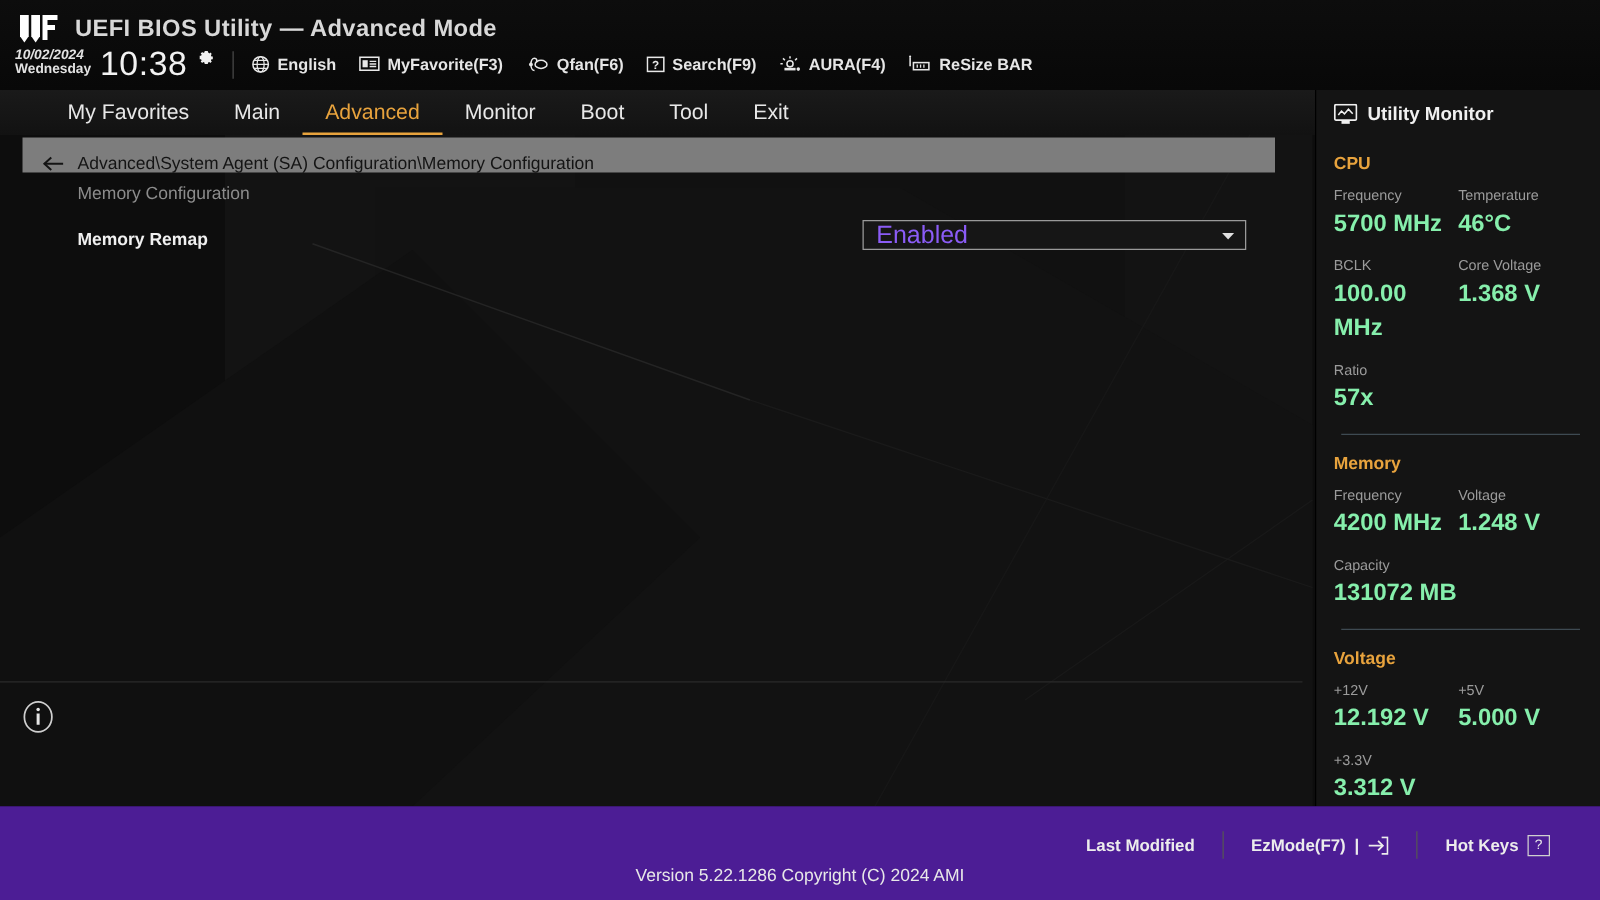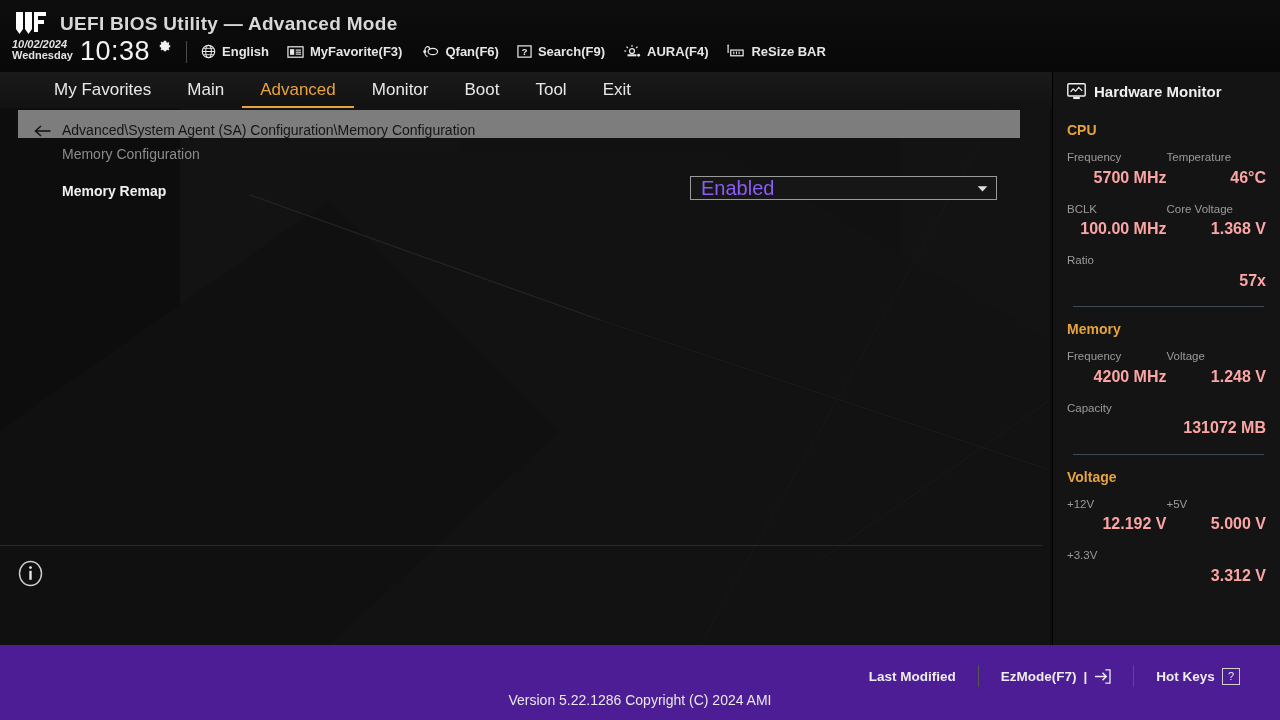--- a/index.html
+++ b/index.html
@@ -40,21 +40,21 @@
     white-space: nowrap;
   }
   .datetime { display: flex; align-items: flex-end; gap: 7px; }
   .dt-stack { display: flex; flex-direction: column; line-height: 1.05; padding-bottom: 3px; }
   .dt-date { font-size: 11px; color: #e2e2e2; font-weight: bold; font-style: italic; }
   .dt-day  { font-size: 11px; color: #e2e2e2; font-weight: bold; }
   .clock { font-size: 27px; color: #f2f2f2; font-weight: normal; line-height: 1; letter-spacing: .5px; }
   .gear-ico { width: 14px; height: 14px; margin-left: 1px; margin-bottom: 12px; }
   .vsep { width: 1px; height: 22px; background: #4a4a4a; margin: 0 14px; }
   .tool-item {
-    display: flex; align-items: center; gap: 6px;
+    display: flex; gap: 6px;
     font-size: 13px; font-weight: bold; color: #e6e6e6;
     margin-right: 18px;
   }
   .tool-item svg { display: block; }
 
   
   .navbar {
     position: absolute; left: 0; top: 72px; width: 1052px; height: 36px;
     background: linear-gradient(180deg,#1a1a1a 0%, #121212 100%);
     display: flex; align-items: center; z-index: 5;
@@ -126,21 +126,21 @@
   }
   .hw-head-txt { font-size: 15px; font-weight: bold; color: #f0f0f0; }
   .hw-group-title {
     font-size: 14px; font-weight: bold; color: #e8a33d;
     margin-top: 14px; margin-bottom: 12px;
   }
   .hw-grid { display: flex; }
   .hw-cell { width: 50%; }
   .hw-cell.full { width: 100%; }
   .hw-k { font-size: 11.5px; color: #9b9b9b; line-height: 1.35; }
-  .hw-v { font-size: 16px; color: #fca5a5; font-weight: bold; line-height: 1.45; text-align: right; }
+  .hw-v { font-size: 19px; color: #86efac; font-weight: bold; line-height: 1.45; }
   .hw-row { margin-bottom: 13px; }
   .hw-sep {
     height: 1px; background: #3e4a52; margin: 14px 2px 0 6px;
   }
 
   
   .footer {
     position: absolute; left: 0; top: 645px; width: 1280px; height: 75px;
     background: #4c1d95; z-index: 5;
   }
@@ -321,21 +321,21 @@
   </svg>
 
   <div class="hwmon">
 
     <div class="hw-head">
       <svg width="19" height="17" viewBox="0 0 20 18">
         <rect x="0.8" y="0.8" width="18.4" height="13" rx="1" fill="none" stroke="#f0f0f0" stroke-width="1.5"></rect>
         <polyline points="3.8,9.5 6.5,6.2 9,8.6 12.4,4.6 16,8.4" fill="none" stroke="#f0f0f0" stroke-width="1.3"></polyline>
         <rect x="6.5" y="14.6" width="7" height="2.4" fill="#f0f0f0"></rect>
       </svg>
-      <span class="hw-head-txt">Hardware Monitor</span>
+      <span class="hw-head-txt">Utility Monitor</span>
     </div>
 
     <div class="hw-group-title">CPU</div>
     <div class="hw-grid hw-row">
       <div class="hw-cell">
         <div class="hw-k">Frequency</div>
         <div class="hw-v">5700 MHz</div>
       </div>
       <div class="hw-cell">
         <div class="hw-k">Temperature</div>

